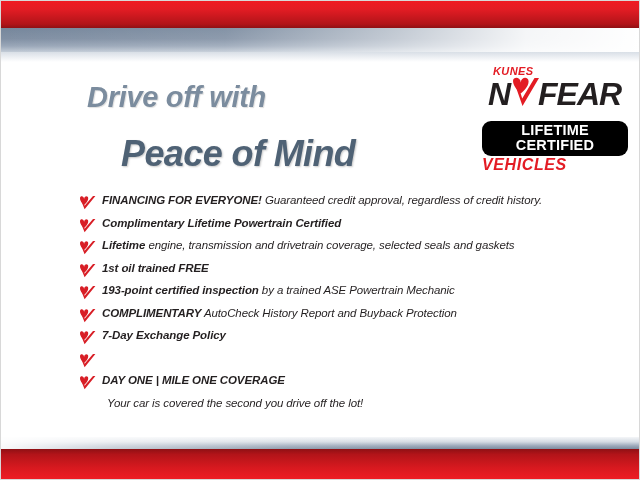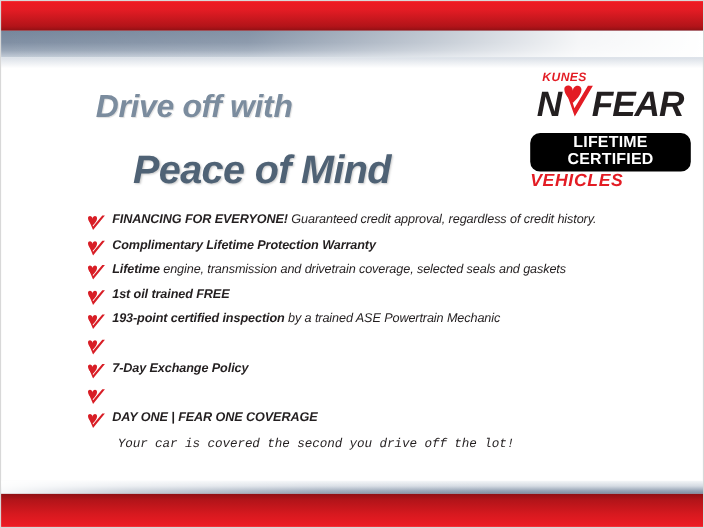--- a/index.html
+++ b/index.html
@@ -224,21 +224,21 @@
           </svg>
           <div class="bullet-text"><span class="strong">FINANCING FOR EVERYONE!</span><span> Guaranteed credit approval, regardless of credit history.</span></div>
         </div>
       </div>
       <div>
         <div class="bullet">
           <svg class="check" viewBox="0 0 17 15">
             <path d="M1 3.2 C1 0.6 4.9 0.6 5.1 3.9 C5.3 0.6 9.2 0.6 9.2 3.3 C9.2 6.4 6 8.9 5.1 10.2 C4.2 8.9 1 6.3 1 3.2 Z" fill="#d81e26"></path>
             <path d="M2.2 6.1 L5.6 14.2 L16.4 0.9 L14.0 0.9 L5.6 10.8 L3.9 6.1 Z" fill="#d81e26"></path>
           </svg>
-          <div class="bullet-text"><span class="strong">Complimentary Lifetime Protection Warranty</span></div>
+          <div class="bullet-text"><span class="strong">Complimentary Lifetime Powertrain Certified</span></div>
         </div>
       </div>
       <div>
         <div class="bullet">
           <svg class="check" viewBox="0 0 17 15">
             <path d="M1 3.2 C1 0.6 4.9 0.6 5.1 3.9 C5.3 0.6 9.2 0.6 9.2 3.3 C9.2 6.4 6 8.9 5.1 10.2 C4.2 8.9 1 6.3 1 3.2 Z" fill="#d81e26"></path>
             <path d="M2.2 6.1 L5.6 14.2 L16.4 0.9 L14.0 0.9 L5.6 10.8 L3.9 6.1 Z" fill="#d81e26"></path>
           </svg>
           <div class="bullet-text"><span class="strong">Lifetime</span><span> engine, transmission and drivetrain coverage, selected seals and gaskets</span></div>
         </div>
@@ -260,20 +260,21 @@
           </svg>
           <div class="bullet-text"><span class="strong">193-point certified inspection</span><span> by a trained ASE Powertrain Mechanic</span></div>
         </div>
       </div>
       <div>
         <div class="bullet">
           <svg class="check" viewBox="0 0 17 15">
             <path d="M1 3.2 C1 0.6 4.9 0.6 5.1 3.9 C5.3 0.6 9.2 0.6 9.2 3.3 C9.2 6.4 6 8.9 5.1 10.2 C4.2 8.9 1 6.3 1 3.2 Z" fill="#d81e26"></path>
             <path d="M2.2 6.1 L5.6 14.2 L16.4 0.9 L14.0 0.9 L5.6 10.8 L3.9 6.1 Z" fill="#d81e26"></path>
           </svg>
+          <div class="bullet-text"><span class="strong">COMPLIMENTARY</span><span> AutoCheck History Report and Buyback Protection</span></div>
         </div>
       </div>
       <div>
         <div class="bullet">
           <svg class="check" viewBox="0 0 17 15">
             <path d="M1 3.2 C1 0.6 4.9 0.6 5.1 3.9 C5.3 0.6 9.2 0.6 9.2 3.3 C9.2 6.4 6 8.9 5.1 10.2 C4.2 8.9 1 6.3 1 3.2 Z" fill="#d81e26"></path>
             <path d="M2.2 6.1 L5.6 14.2 L16.4 0.9 L14.0 0.9 L5.6 10.8 L3.9 6.1 Z" fill="#d81e26"></path>
           </svg>
           <div class="bullet-text"><span class="strong">7-Day Exchange Policy</span></div>
         </div>
@@ -285,22 +286,22 @@
             <path d="M2.2 6.1 L5.6 14.2 L16.4 0.9 L14.0 0.9 L5.6 10.8 L3.9 6.1 Z" fill="#d81e26"></path>
           </svg>
         </div>
       </div>
       <div>
         <div class="bullet">
           <svg class="check" viewBox="0 0 17 15">
             <path d="M1 3.2 C1 0.6 4.9 0.6 5.1 3.9 C5.3 0.6 9.2 0.6 9.2 3.3 C9.2 6.4 6 8.9 5.1 10.2 C4.2 8.9 1 6.3 1 3.2 Z" fill="#d81e26"></path>
             <path d="M2.2 6.1 L5.6 14.2 L16.4 0.9 L14.0 0.9 L5.6 10.8 L3.9 6.1 Z" fill="#d81e26"></path>
           </svg>
-          <div class="bullet-text"><span class="strong">DAY ONE | FEAR ONE COVERAGE</span></div>
-        </div>
-        <div class="bullet-sub" style="margin-left: 28px; font-family: Liberation Mono, monospace;">Your car is covered the second you drive off the lot!</div>
+          <div class="bullet-text"><span class="strong">DAY ONE | MILE ONE COVERAGE</span></div>
+        </div>
+        <div class="bullet-sub" style="margin-left: 28px;">Your car is covered the second you drive off the lot!</div>
       </div>
     </div>
 
   <div class="bot-silver"></div>
   <div class="bot-red"></div>
 
 </div>
 
 </body></html>

